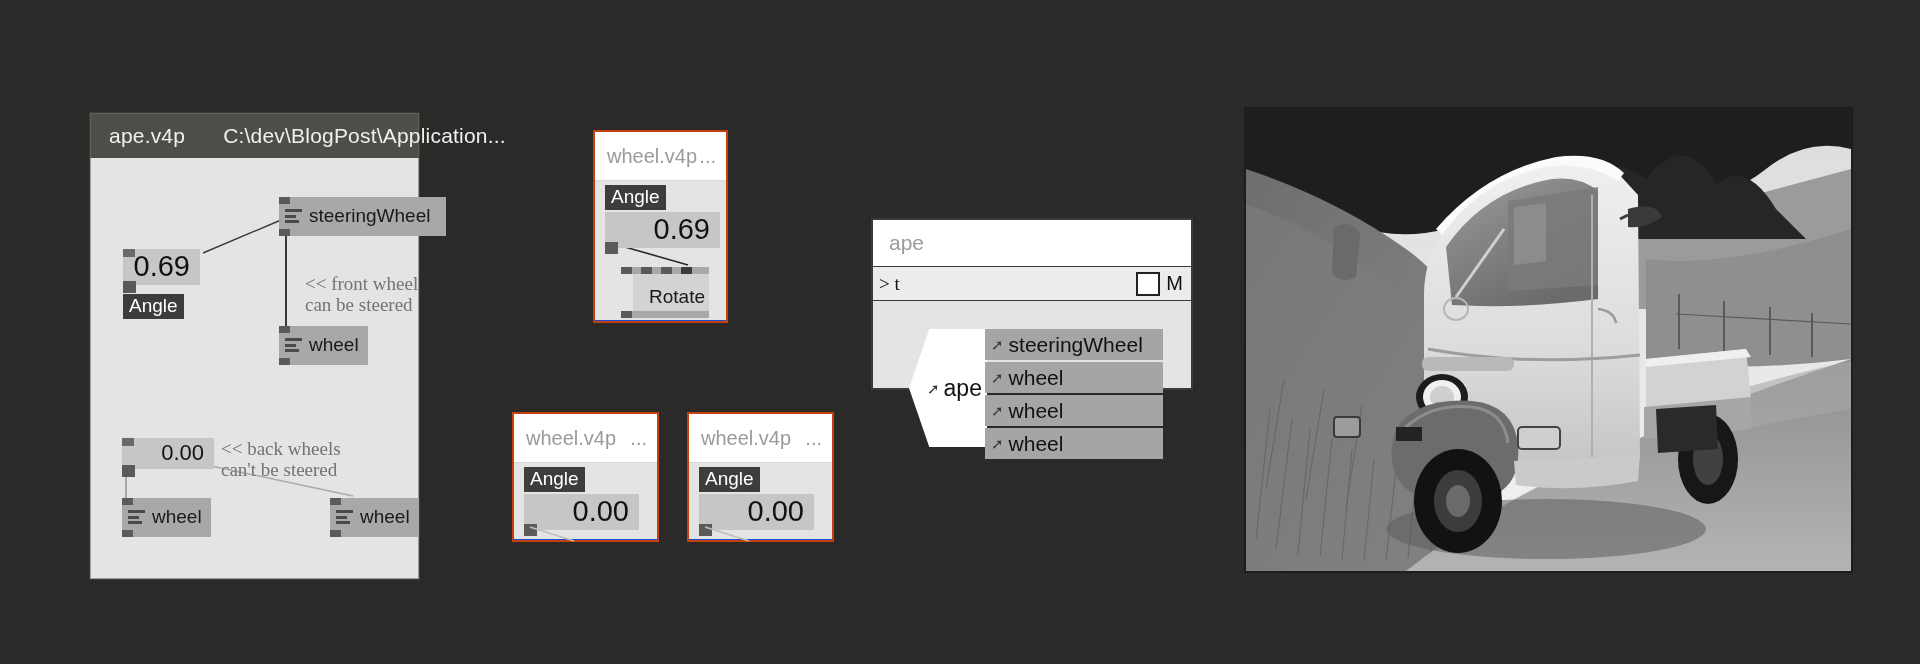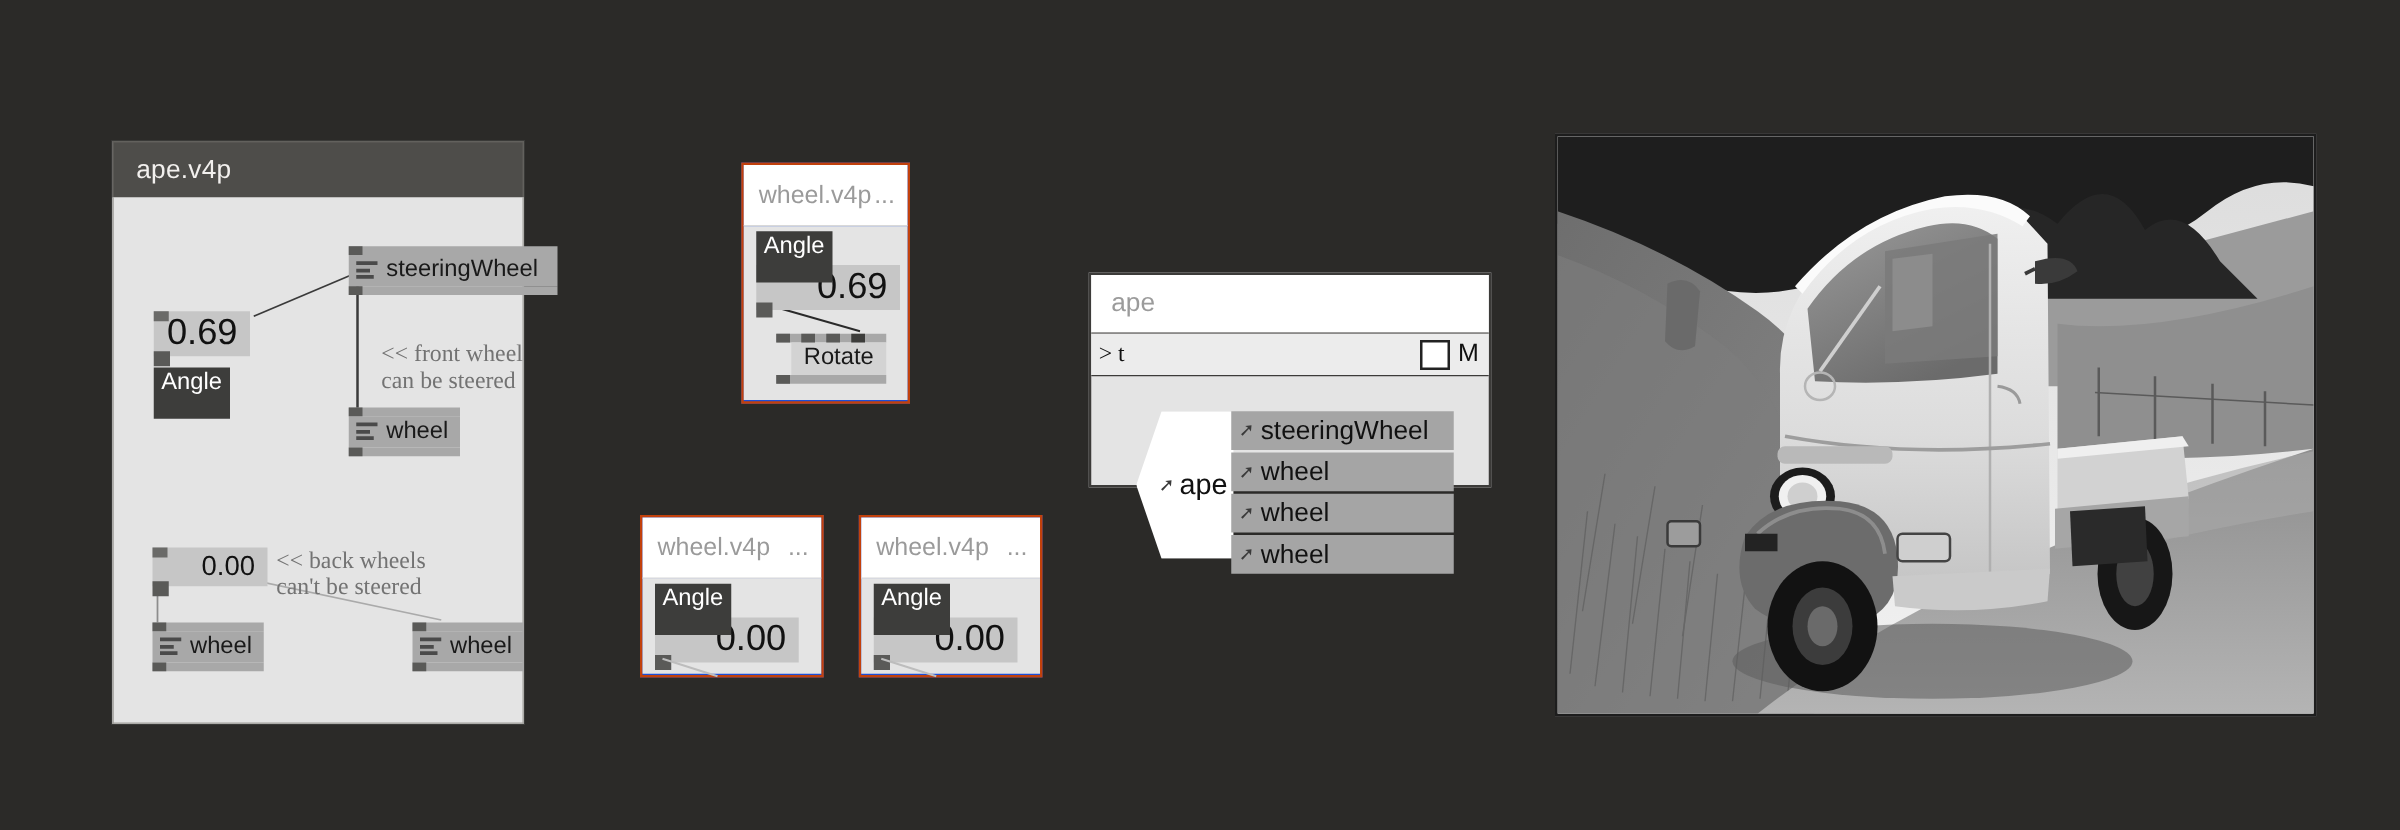--- a/index.html
+++ b/index.html
@@ -69,21 +69,21 @@
   .iobox .val{
     background:#c6c6c6; color:#111;
     font-size:29px; text-align:right;
     padding:2px 10px 4px 10px; line-height:1.05;
   }
   .iobox .val.small{ font-size:22px; padding:3px 10px 5px; }
   .iobox .pin-tl{ position:absolute; left:0; top:0; width:12px; height:8px; background:#6a6a68; }
   .iobox .pin-bl{ position:absolute; left:0; bottom:-8px; width:13px; height:12px; background:#5a5a58; }
   .iobox .tag{
     position:absolute; left:0; background:#3d3d3b; color:#fff;
-    font-size:19px; padding:1px 6px 18px; white-space:nowrap;
+    font-size:19px; padding:1px 6px 2px; white-space:nowrap;
   }
 
   
   .comment{
     position:absolute; color:#737373; font-size:19px;
     line-height:1.12; white-space:pre; font-family:"Liberation Serif", serif;
   }
 
   
   .wire{ position:absolute; left:0; top:0; width:100%; height:100%;
@@ -136,20 +136,21 @@
   }
   #photo svg{ display:block; width:100%; height:100%; }
 </style>
 </head>
 <body>
 
 <div class="win" id="ape-window">
 
   <div id="ape-titlebar">
     <span class="t">ape.v4p</span>
+    <span class="t">C:\dev\BlogPost\Application...</span>
   </div>
 
   <div id="ape-canvas">
 
     <svg class="wire">
       <line x1="112" y1="95" x2="190" y2="62" stroke="#3a3a3a" stroke-width="1.4"></line>
       <line x1="195" y1="66" x2="195" y2="172" stroke="#3a3a3a" stroke-width="2"></line>
       <line x1="35" y1="290" x2="35" y2="340" stroke="#8d8d8d" stroke-width="1.4"></line>
       <line x1="40" y1="291" x2="262" y2="338" stroke="#aaaaaa" stroke-width="1.4"></line>
     </svg>
@@ -260,21 +261,21 @@
       <div class="pin-bl" style="bottom:-6px;"></div>
     </div>
 
     <div class="node" style="left:26px; top:86px; width:88px;">
       <div class="pinrow top" style="gap:9px;">
         <div class="pin"></div>
         <div class="pin"></div>
         <div class="pin"></div>
         <div class="pin" style="background:#3c3c3a;"></div>
       </div>
-      <div class="body" style="background:#d3d3d3; justify-content:center; padding:1px 4px 3px;margin-left:12px;">
+      <div class="body" style="background:#d3d3d3; justify-content:flex-end; padding:12px 4px 3px;margin-left:12px;">
         <span>Rotate</span>
       </div>
       <div class="botrow">
         <div class="pin" style="background:#5a5a58;"></div>
       </div>
     </div>
   </div>
 </div>
 
 <div class="subwin" style="left:512px; top:412px; width:147px; height:130px;">

